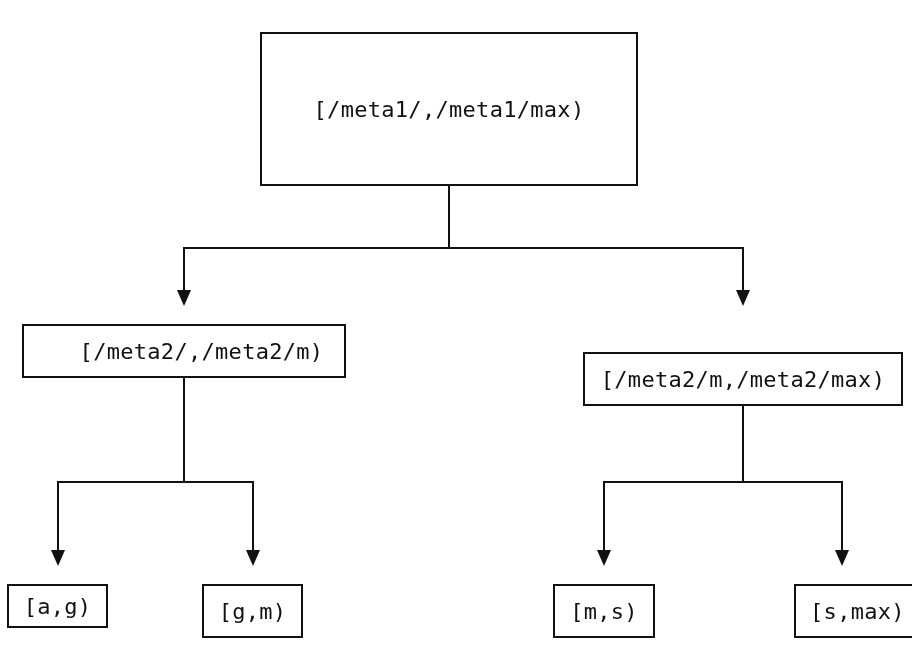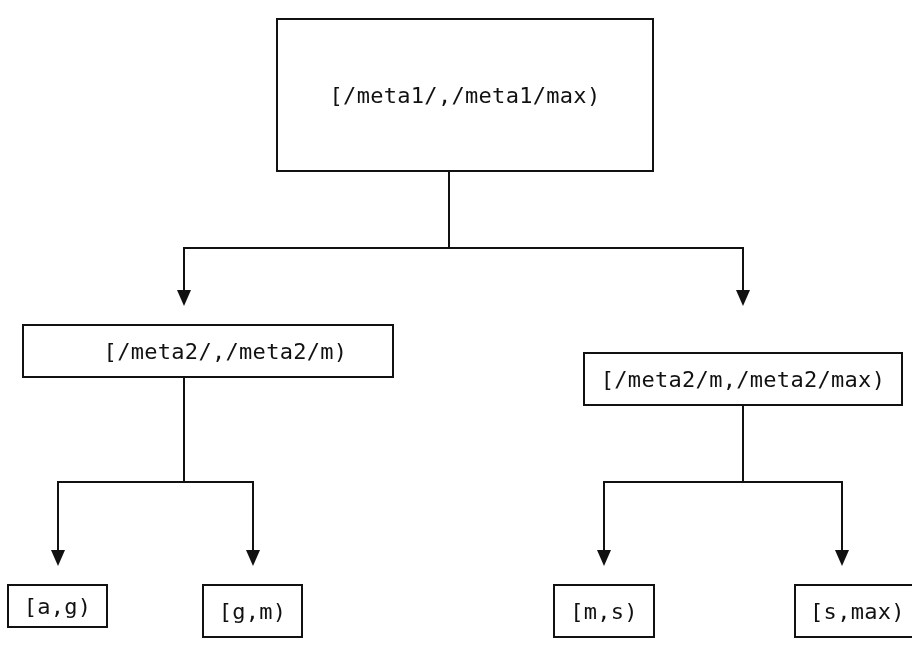--- a/index.html
+++ b/index.html
@@ -35,22 +35,22 @@
     border: 2px solid #111111;
     background: #ffffff;
     color: #111111;
     display: flex;
     align-items: center;
     justify-content: center;
     font-size: 22px;
     letter-spacing: 0.3px;
     white-space: nowrap;
   }
-  .node-root   { left: 260px; top: 18px;  width: 378px; height: 154px; margin-left: 16px; }
-  .node-left   { left: 22px;  top: 324px; width: 372px; height: 54px; padding-left: 35px;  }
+  .node-root   { left: 260px; top: 32px;  width: 378px; height: 154px; }
+  .node-left   { left: 22px;  top: 324px; width: 324px; height: 54px; padding-left: 35px;  }
   .node-right  { left: 583px; top: 324px; width: 320px; height: 54px; margin-top: 28px;  }
   .node-leaf-ag   { left: 7px;   top: 584px; width: 101px; height: 44px; }
   .node-leaf-gm   { left: 202px; top: 584px; width: 101px; height: 54px; }
   .node-leaf-ms   { left: 553px; top: 584px; width: 102px; height: 54px; }
   .node-leaf-smax { left: 778px; top: 584px; width: 127px; height: 54px; margin-left: 16px; }
 </style>
 </head>
 <body>
 
 <div class="canvas">

